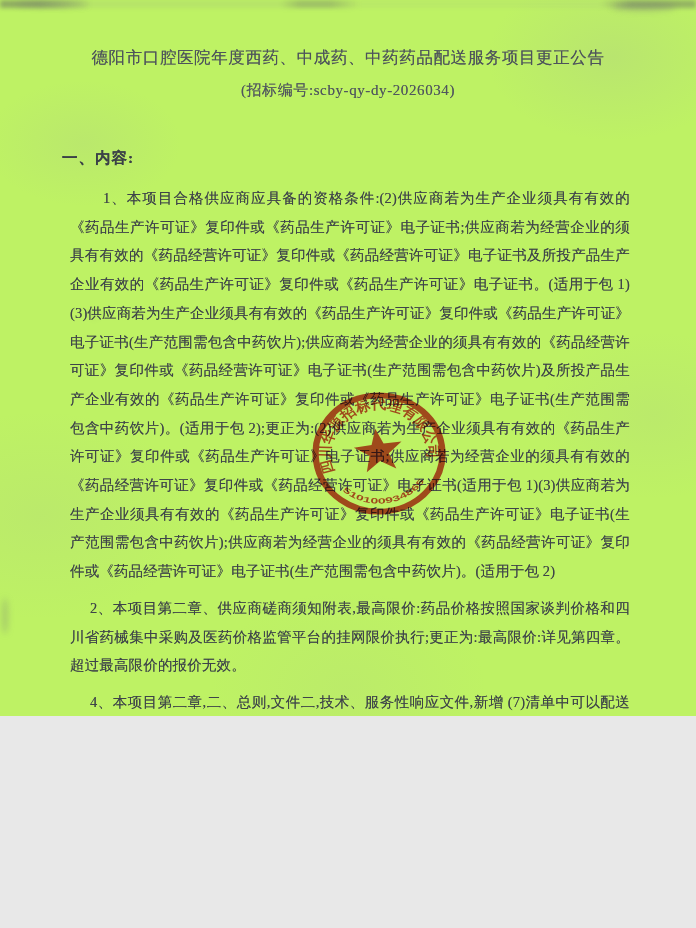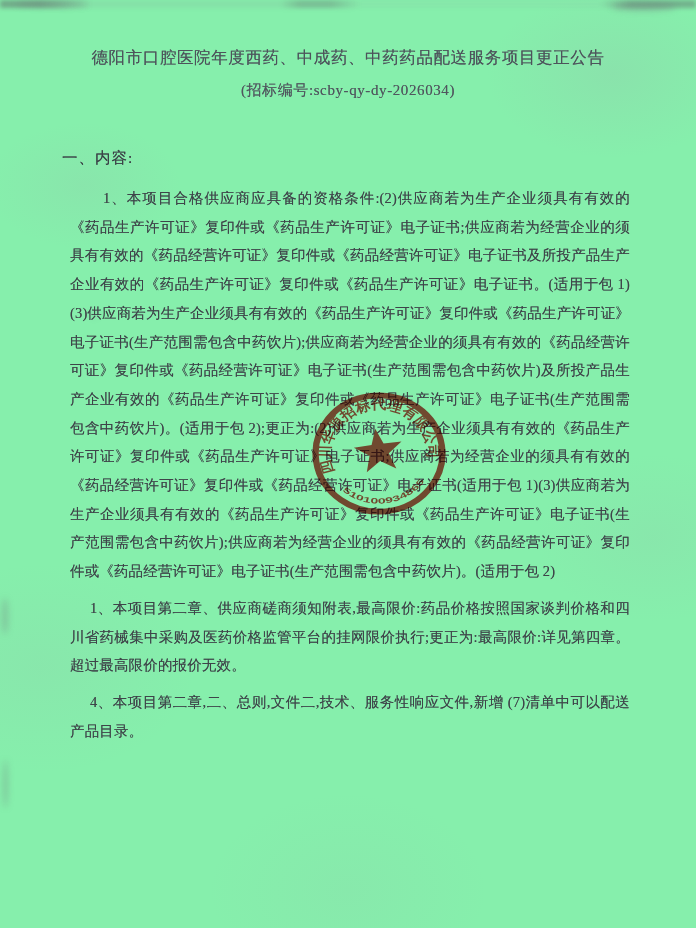--- a/index.html
+++ b/index.html
@@ -1,19 +1,19 @@
 <!DOCTYPE html>
 <html><head>
 <meta charset="utf-8">
 <style>
   html,body{margin:0;padding:0;}
   body{background:#e8e8e8;font-family:"Liberation Serif","DejaVu Serif",serif;}
   .page{
-    position:relative;width:696px;height:928px;margin:0 auto;overflow:hidden;
-    background:#86efac;
+    position:relative;width:696px;height:716px;margin:0 auto;overflow:hidden;
+    background:#bef264;
   }
   .page::before{
     content:"";position:absolute;inset:0;pointer-events:none;
     background:
       radial-gradient(140px 90px at 12% 20%, rgba(158,161,168,.12), transparent 70%),
       radial-gradient(180px 120px at 88% 8%, rgba(158,161,168,.16), transparent 70%),
       radial-gradient(220px 150px at 6% 72%, rgba(158,161,168,.10), transparent 70%),
       radial-gradient(170px 120px at 94% 58%, rgba(158,161,168,.10), transparent 70%),
       radial-gradient(200px 140px at 50% 96%, rgba(158,161,168,.08), transparent 70%);
   }
@@ -36,21 +36,21 @@
     font-size:16.5px;letter-spacing:.6px;color:#4d535b;
     text-shadow:0 0 .6px rgba(77,83,91,.7);
   }
   .subtitle{
     position:absolute;top:81px;left:0;width:100%;text-align:center;
     font-size:15px;letter-spacing:.6px;color:#50565e;
     text-shadow:0 0 .6px rgba(80,86,94,.7);
   }
   .section-heading{
     position:absolute;top:148px;left:62px;
-    font-size:15.5px;font-weight:normal;color:#3b4147;letter-spacing:1px;
+    font-size:15.5px;font-weight:bold;color:#3b4147;letter-spacing:1px;
     text-shadow:0 0 .5px rgba(59,65,71,.8);
   }
   .body-text{
     position:absolute;top:176px;left:62px;width:576px;
     font-size:14.5px;line-height:28.7px;letter-spacing:.15px;
     color:#3e4449;text-align:justify;
     text-shadow:0 0 .6px rgba(62,68,73,.65);
   }
   .body-text p{margin:8px;text-indent:20px;}
   .body-text p.first{text-indent:33px;}
@@ -72,21 +72,21 @@
   <div class="blob b4"></div>
   <div class="blob b5"></div>
 
   <div class="title">德阳市口腔医院年度西药、中成药、中药药品配送服务项目更正公告</div>
   <div class="subtitle">(招标编号:scby-qy-dy-2026034)</div>
 
   <div class="section-heading">一、内容:</div>
 
   <div class="body-text">
     <p class="first">1、本项目合格供应商应具备的资格条件:(2)供应商若为生产企业须具有有效的《药品生产许可证》复印件或《药品生产许可证》电子证书;供应商若为经营企业的须具有有效的《药品经营许可证》复印件或《药品经营许可证》电子证书及所投产品生产企业有效的《药品生产许可证》复印件或《药品生产许可证》电子证书。(适用于包 1)(3)供应商若为生产企业须具有有效的《药品生产许可证》复印件或《药品生产许可证》电子证书(生产范围需包含中药饮片);供应商若为经营企业的须具有有效的《药品经营许可证》复印件或《药品经营许可证》电子证书(生产范围需包含中药饮片)及所投产品生产企业有效的《药品生产许可证》复印件或《药品生产许可证》电子证书(生产范围需包含中药饮片)。(适用于包 2);更正为:(2)供应商若为生产企业须具有有效的《药品生产许可证》复印件或《药品生产许可证》电子证书;供应商若为经营企业的须具有有效的《药品经营许可证》复印件或《药品经营许可证》电子证书(适用于包 1)(3)供应商若为生产企业须具有有效的《药品生产许可证》复印件或《药品生产许可证》电子证书(生产范围需包含中药饮片);供应商若为经营企业的须具有有效的《药品经营许可证》复印件或《药品经营许可证》电子证书(生产范围需包含中药饮片)。(适用于包 2)</p>
-    <p>1、本项目第二章、供应商磋商须知附表,最高限价:药品价格按照国家谈判价格和四川省药械集中采购及医药价格监管平台的挂网限价执行;更正为:最高限价:详见第四章。超过最高限价的报价无效。</p>
+    <p>2、本项目第二章、供应商磋商须知附表,最高限价:药品价格按照国家谈判价格和四川省药械集中采购及医药价格监管平台的挂网限价执行;更正为:最高限价:详见第四章。超过最高限价的报价无效。</p>
     <p>4、本项目第二章,二、总则,文件二,技术、服务性响应文件,新增  (7)清单中可以配送产品目录。</p>
   </div>
 
   <svg class="seal" viewBox="0 0 160 160" preserveAspectRatio="none">
     <g transform="rotate(-8 80 80)">
       <circle cx="80" cy="80" r="65" fill="none" stroke="#d0352b" stroke-width="6.5"></circle>
       <polygon fill="#d0352b" points="80,52 86.2,69.5 104.7,70 90,81.2 95.3,99 80,88.5 64.7,99 70,81.2 55.3,70 73.8,69.5"></polygon>
       <path id="sealTopArc" d="M 33,97 A 50,50 0 1 1 127,97" fill="none"></path>
       <path id="sealBotArc" d="M 34,112 A 56,56 0 0 0 126,112" fill="none"></path>
       <text font-size="15" font-weight="bold" fill="#d0352b" font-family="'Liberation Sans','DejaVu Sans',sans-serif">

